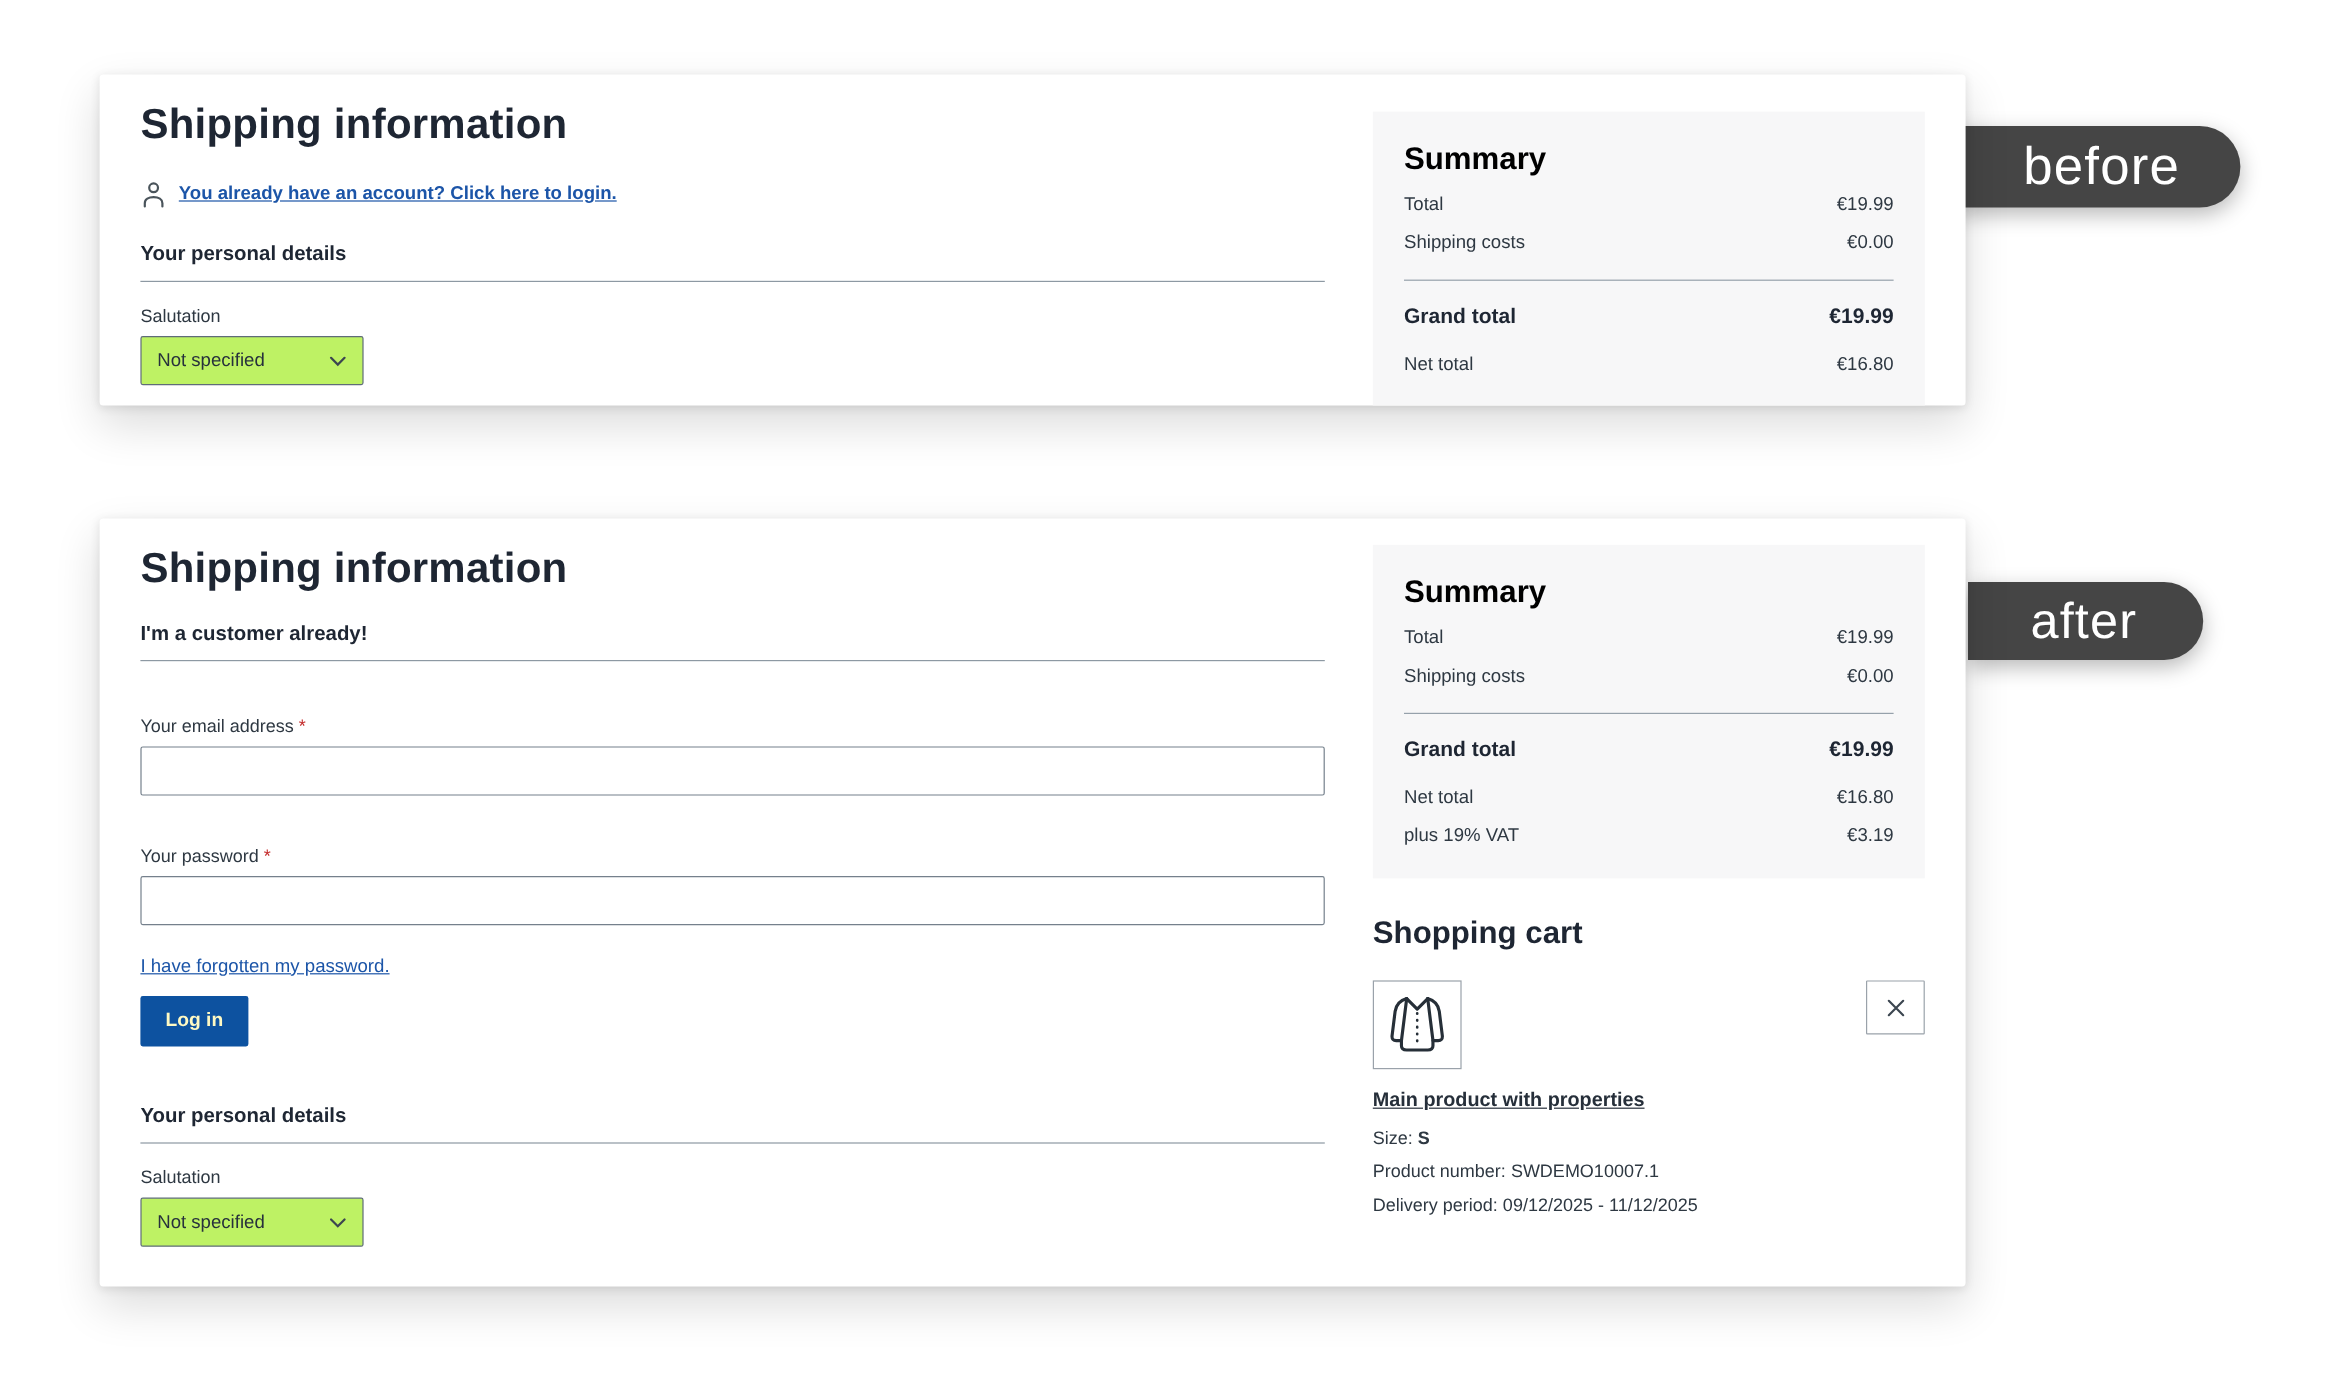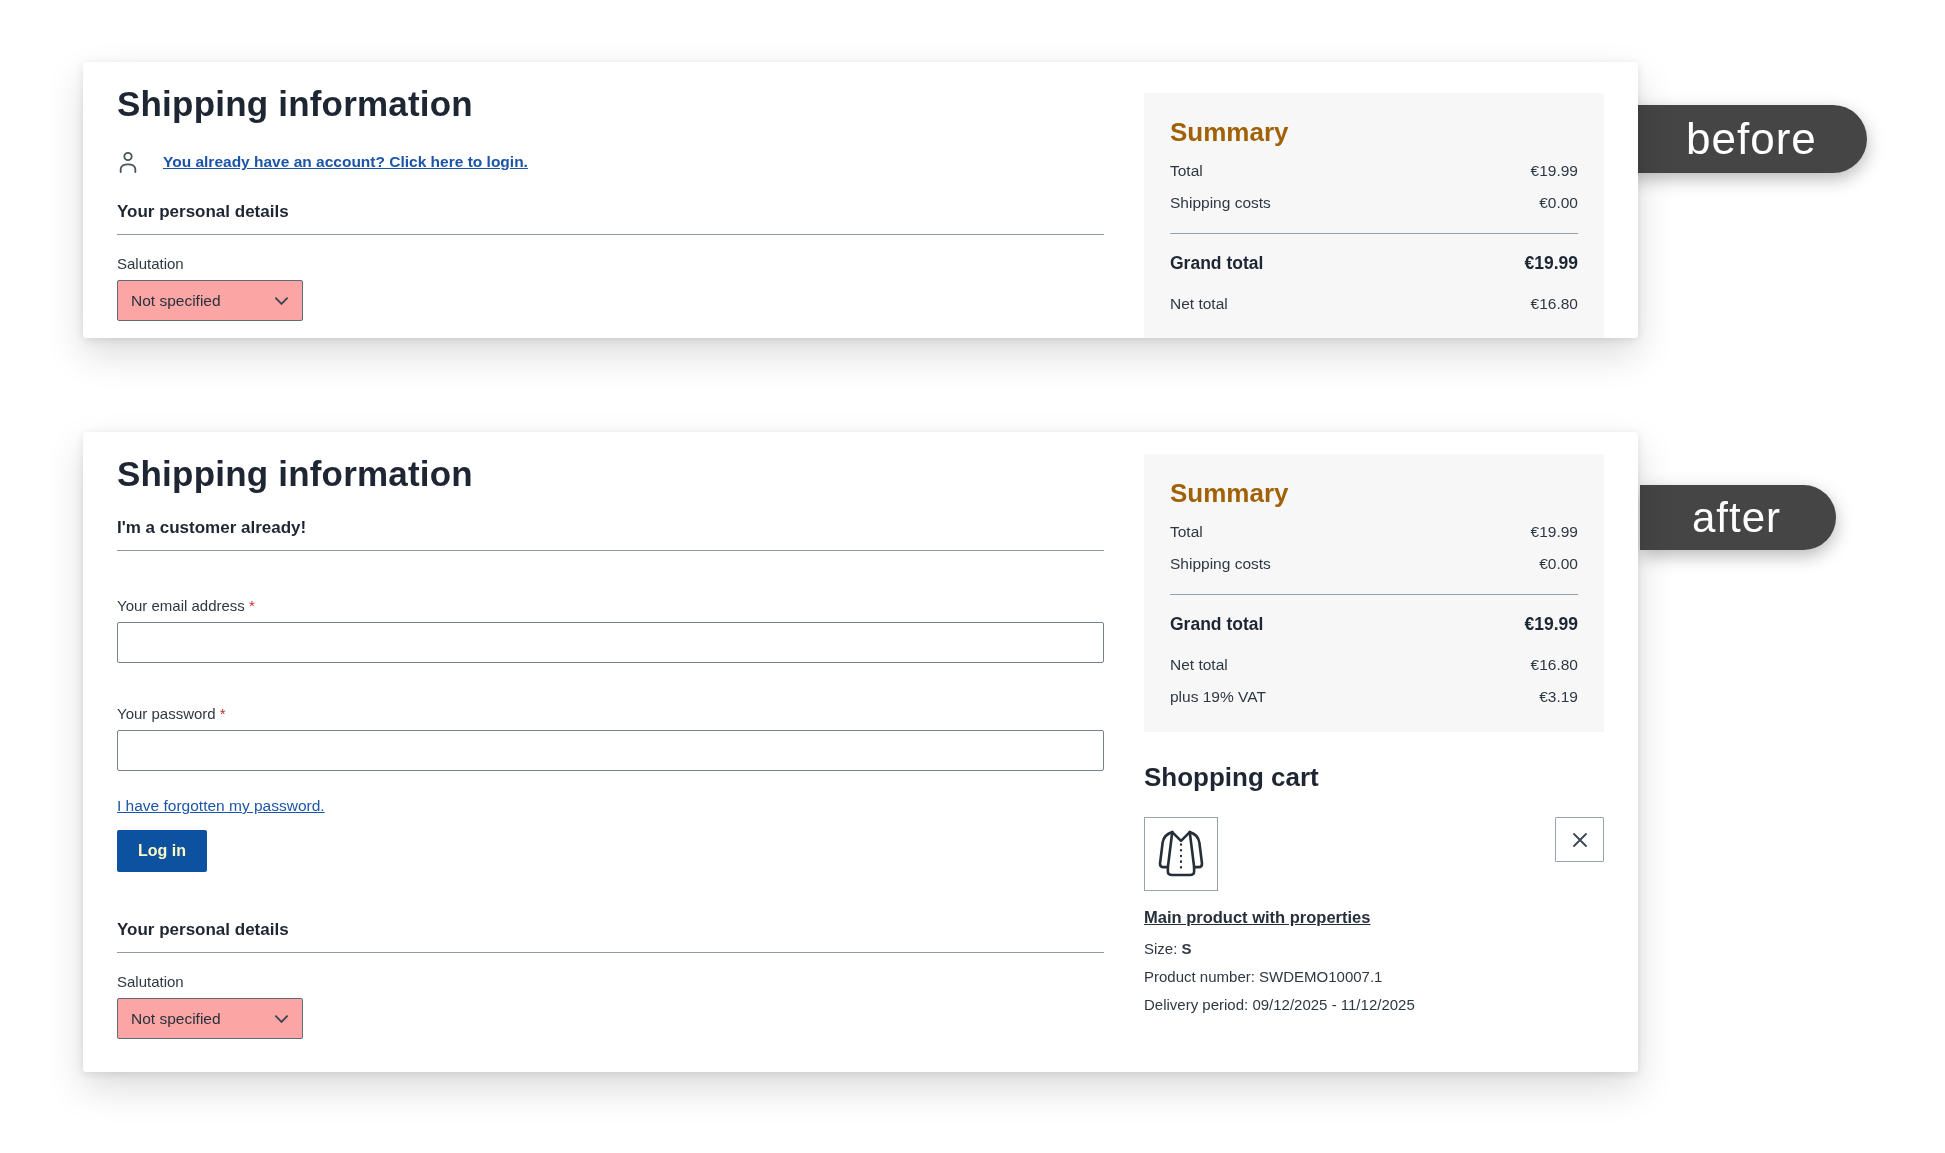--- a/index.html
+++ b/index.html
@@ -52,38 +52,38 @@
   .rule { border: none; border-top: 1px solid #8d99a3; margin-top: 12px; }
 
   .field-label { font-size: 15px; color: #2e3842; }
   .req { color: #c42b2b; }
 
   
   .select-box {
     margin-top: 8px;
     width: 186px; height: 41px;
     border: 1px solid #5f6c78; border-radius: 2px;
-    background: #fca5a5;
+    background: #bef264;
     display: flex; align-items: center; justify-content: space-between;
     padding: 0 13px;
     font-size: 15.5px; color: #27313c;
     cursor: pointer;
   }
 
   
   .text-input {
     margin-top: 8px;
     width: 100%; height: 41px;
     border: 1px solid #75808c; border-radius: 2px;
     padding: 0 12px;
     font-size: 15px; font-family: "Liberation Sans", sans-serif;
     background: #fff;
   }
 
-  .login-row { margin-top: 26px; display: flex; align-items: center; gap: 24px; }
+  .login-row { margin-top: 26px; display: flex; align-items: center; gap: 10px; }
   a.blue-link { color: #1c55a8; text-decoration: underline; }
   .login-row a { font-weight: bold; font-size: 15.5px; }
 
   .subtext { margin-top: 20px; font-size: 15.5px; }
 
   .forgot { display: inline-block; margin-top: 26px; font-size: 15.5px; }
 
   .btn-primary {
     display: inline-block;
     margin-top: 15px;
@@ -91,21 +91,21 @@
     border: none; border-radius: 2px;
     height: 42px; padding: 0 21px;
     font-size: 16px; font-weight: bold;
     font-family: "Liberation Sans", sans-serif;
     cursor: pointer;
   }
 
   
   .summary-box { background: #f7f7f8; padding: 24px 26px 26px 26px; }
   #panel-before .summary-box { margin-top: 9px; height: 250px; }
-  .summary-title { font-size: 26px; font-weight: bold; color: #a16207; }
+  .summary-title { font-size: 26px; font-weight: bold; color: #000000; }
   .srow { display: flex; justify-content: space-between; font-size: 15.5px; color: #2e3842; margin-top: 14px; }
   .srow:first-of-type { margin-top: 22px; }
   .sdivider { border: none; border-top: 1px solid #96a1ab; margin-top: 21px; }
   .srow.grand { font-size: 17.5px; font-weight: bold; color: #1e2633; margin-top: 19px; }
   .srow.net { margin-top: 21px; }
 
   
   .cart-title { margin-top: 30px; font-size: 26px; font-weight: bold; color: #1e2633; }
   .cart-row { margin-top: 24px; display: flex; justify-content: space-between; align-items: flex-start; }
   .product-thumb {

